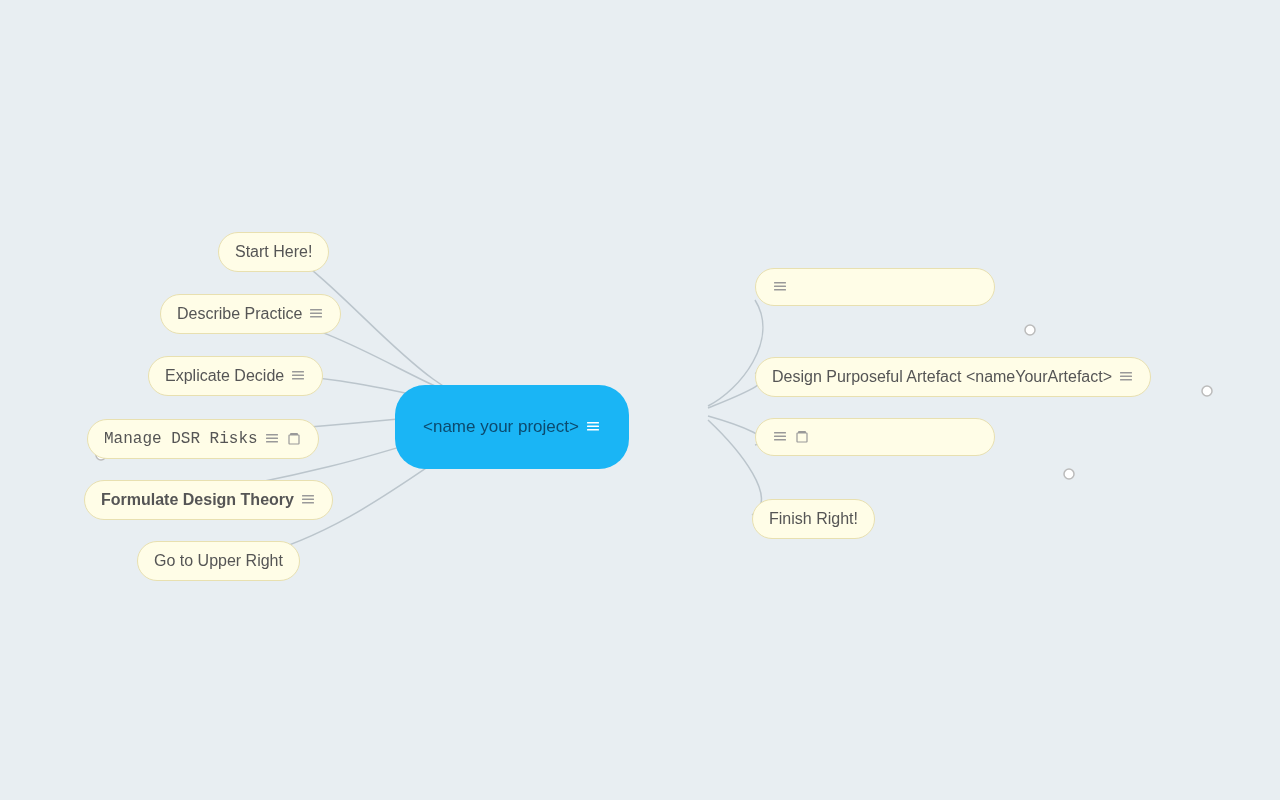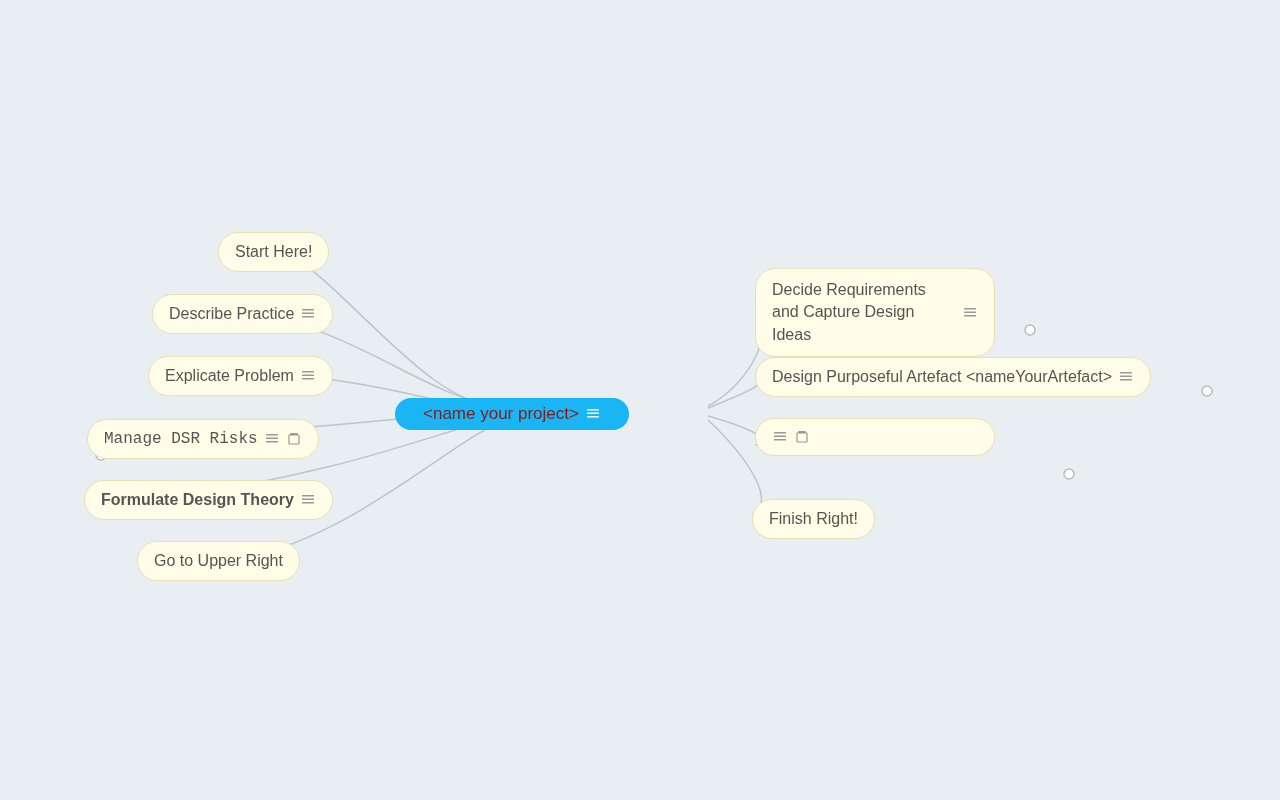--- a/index.html
+++ b/index.html
@@ -35,27 +35,26 @@
     }
 
     .node-yellow {
       background: #fffde7;
       border: 1px solid #e8e0b0;
       color: #555;
     }
 
     .node-blue {
       background: #1ab5f5;
-      color: #7f1d1d;
+      color: #0c4a6e;
       font-size: 17px;
       font-weight: 500;
-      padding: 6px 28px;
+      padding: 32px 28px;
       border-radius: 30px;
       white-space: nowrap;
-      margin-top: 13px;
     }
 
     .node-yellow.wide {
       white-space: normal;
       width: 240px;
       line-height: 1.4;
     }
 
     .icon {
       display: inline-flex;
@@ -114,33 +113,33 @@
       <rect x="2" y="6.5" width="12" height="1.5" rx="0.5" fill="white"></rect>
       <rect x="2" y="10" width="12" height="1.5" rx="0.5" fill="white"></rect>
     </svg>
   </span>
 </div>
 
 <div class="node node-yellow" style="left: 218px; top: 232px;">
   <span>Start Here!</span>
 </div>
 
-<div class="node node-yellow" style="left: 152px; top: 294px;">
+<div class="node node-yellow" style="left: 160px; top: 294px;">
   <span>Describe Practice</span>
   <span class="icon">
     <svg viewBox="0 0 16 16" xmlns="http://www.w3.org/2000/svg">
       <rect x="2" y="3" width="12" height="1.5" rx="0.5"></rect>
       <rect x="2" y="6.5" width="12" height="1.5" rx="0.5"></rect>
       <rect x="2" y="10" width="12" height="1.5" rx="0.5"></rect>
     </svg>
   </span>
 </div>
 
 <div class="node node-yellow" style="left: 148px; top: 356px;">
-  <span>Explicate Problem</span>
+  <span>Explicate Decide</span>
   <span class="icon">
     <svg viewBox="0 0 16 16" xmlns="http://www.w3.org/2000/svg">
       <rect x="2" y="3" width="12" height="1.5" rx="0.5"></rect>
       <rect x="2" y="6.5" width="12" height="1.5" rx="0.5"></rect>
       <rect x="2" y="10" width="12" height="1.5" rx="0.5"></rect>
     </svg>
   </span>
 </div>
 
 <div class="node node-yellow" style="left: 87px; top: 419px; font-family: Liberation Mono, monospace;">
@@ -169,21 +168,20 @@
       <rect x="2" y="10" width="12" height="1.5" rx="0.5"></rect>
     </svg>
   </span>
 </div>
 
 <div class="node node-yellow" style="left: 137px; top: 541px;">
   <span>Go to Upper Right</span>
 </div>
 
 <div class="node node-yellow wide" style="left: 755px; top: 268px;">
-  <span>Decide Requirements and Capture Design Ideas</span>
   <span class="icon" style="flex-shrink:0;">
     <svg viewBox="0 0 16 16" xmlns="http://www.w3.org/2000/svg">
       <rect x="2" y="3" width="12" height="1.5" rx="0.5"></rect>
       <rect x="2" y="6.5" width="12" height="1.5" rx="0.5"></rect>
       <rect x="2" y="10" width="12" height="1.5" rx="0.5"></rect>
     </svg>
   </span>
 </div>
 
 <div class="node node-yellow" style="left: 755px; top: 357px; max-width: 420px; white-space: normal;">

